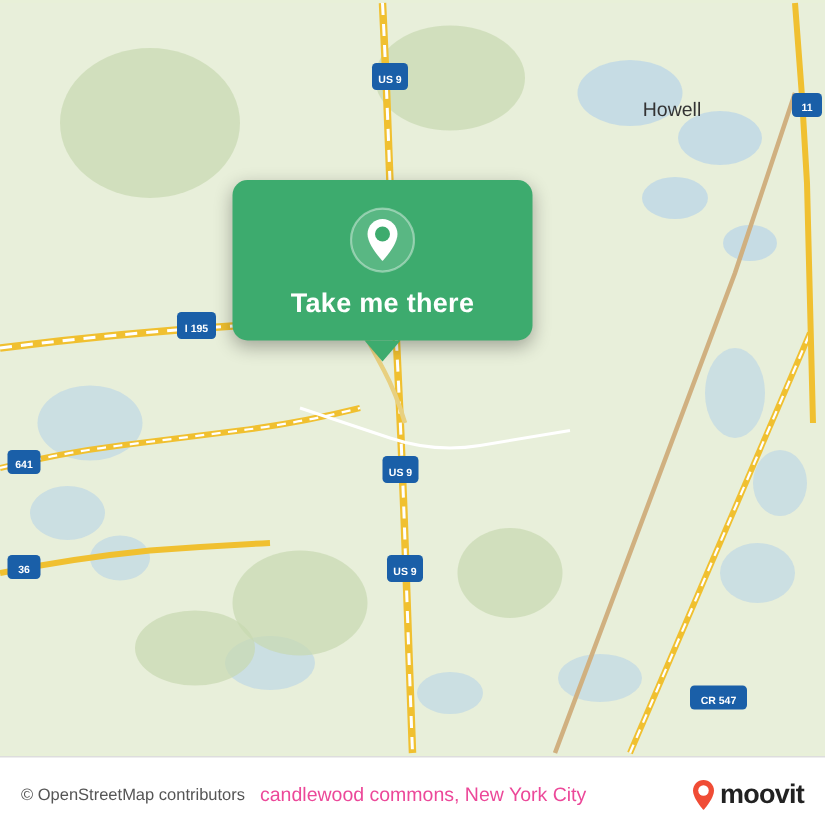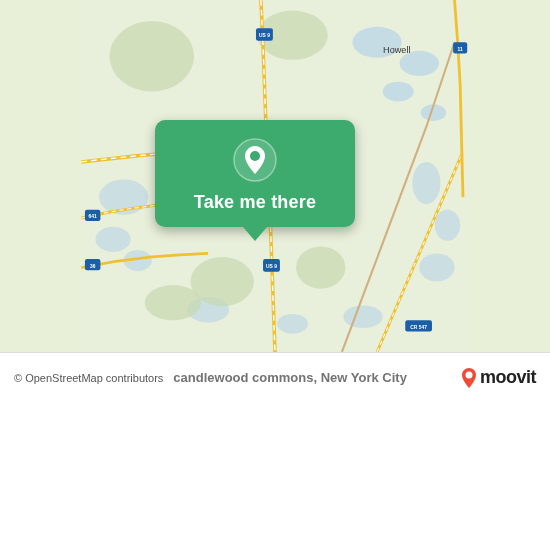--- a/index.html
+++ b/index.html
@@ -6,21 +6,21 @@
     body {
       width: 550px;
       height: 550px;
       overflow: hidden;
       font-family: Arial, sans-serif;
       position: relative;
     }
 
     #map-container {
       width: 550px;
-      height: 352px;
+      height: 504px;
       position: relative;
       overflow: hidden;
       background-color: #e8f0d8;
     }
 
     
     #map-svg {
       width: 100%;
       height: 100%;
       position: absolute;
@@ -81,22 +81,22 @@
     }
 
     #copyright {
       font-size: 11px;
       color: #555;
       margin-right: 10px;
     }
 
     #location-label {
       font-size: 13px;
-      color: #737373;
-      font-weight: 700;
+      color: #ec4899;
+      font-weight: 400;
     }
 
     #moovit-logo {
       margin-left: auto;
       display: flex;
       align-items: center;
       gap: 0;
     }
 
     .moovit-pin {

